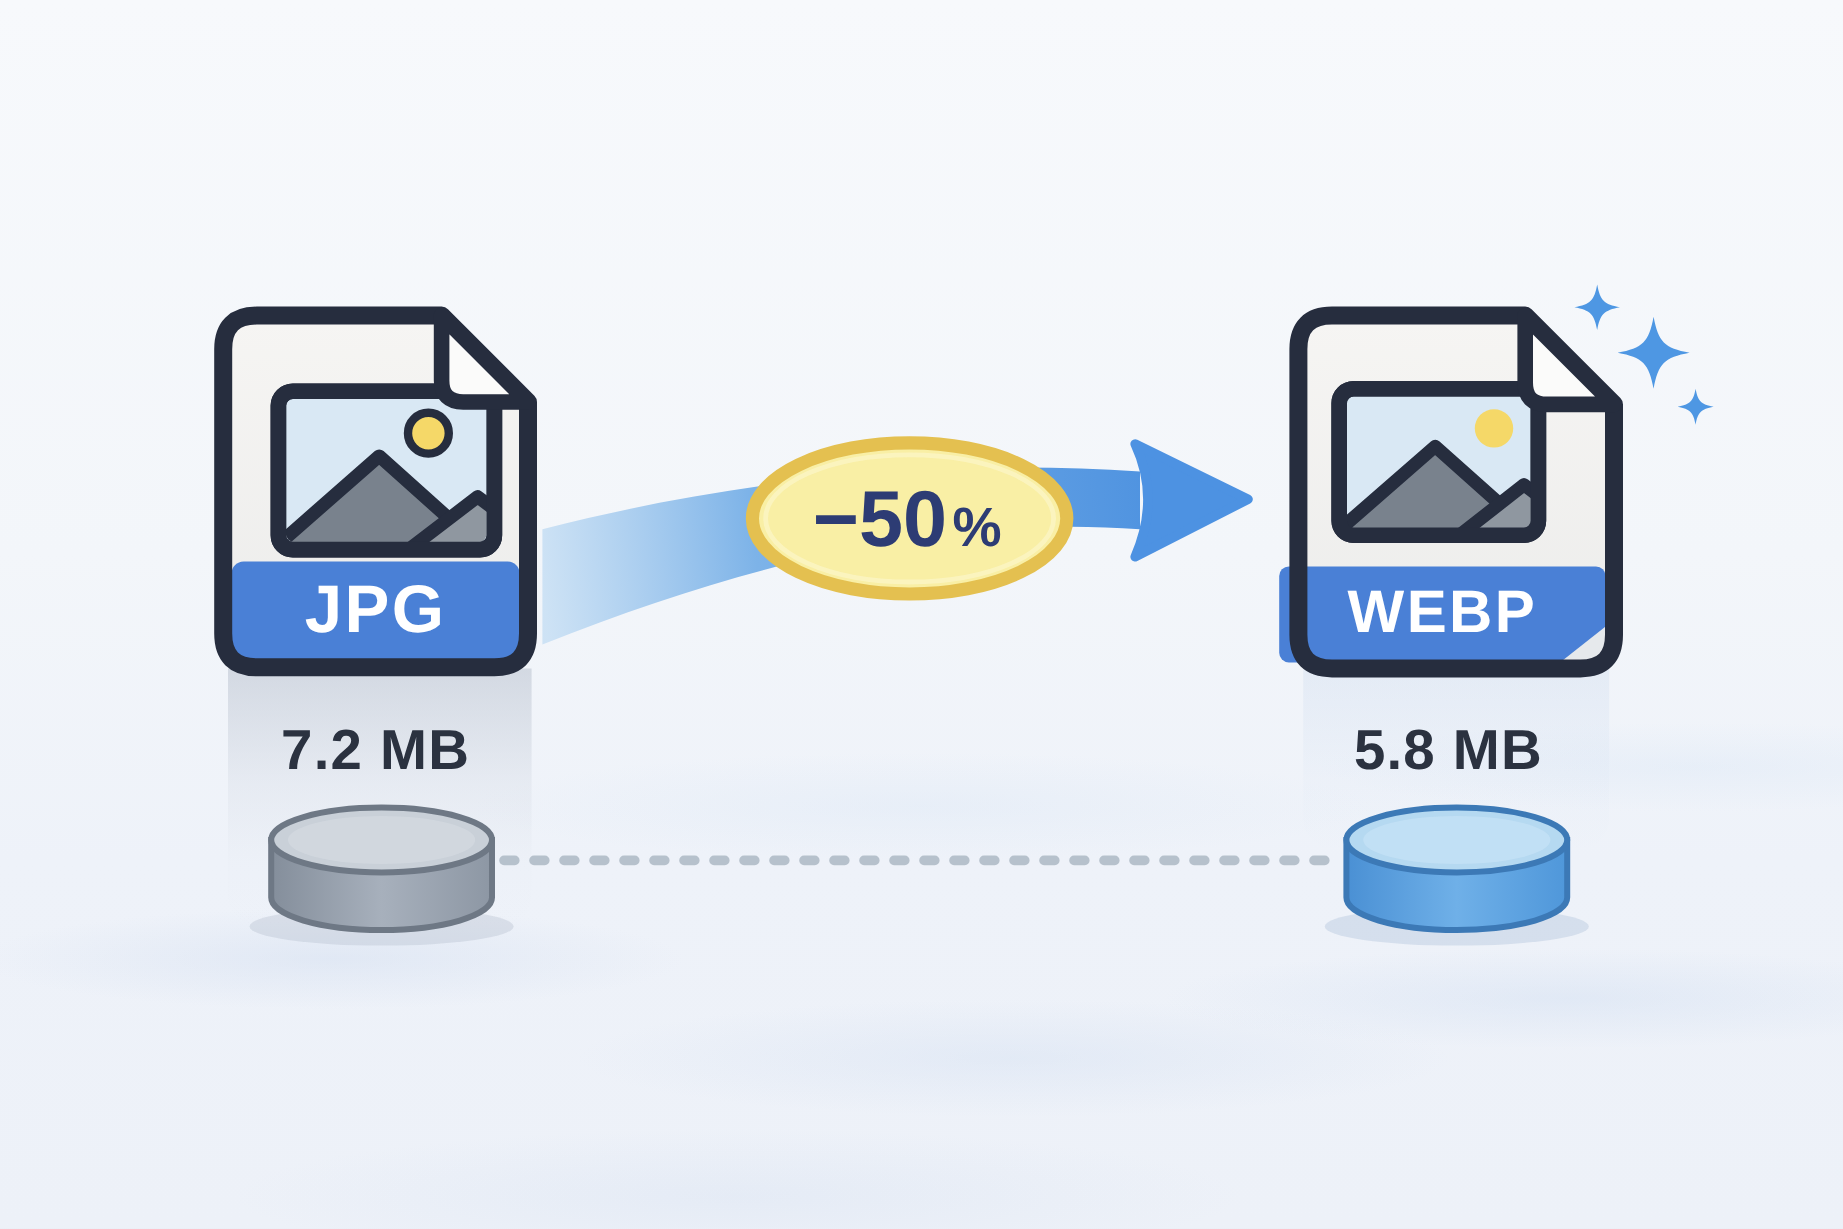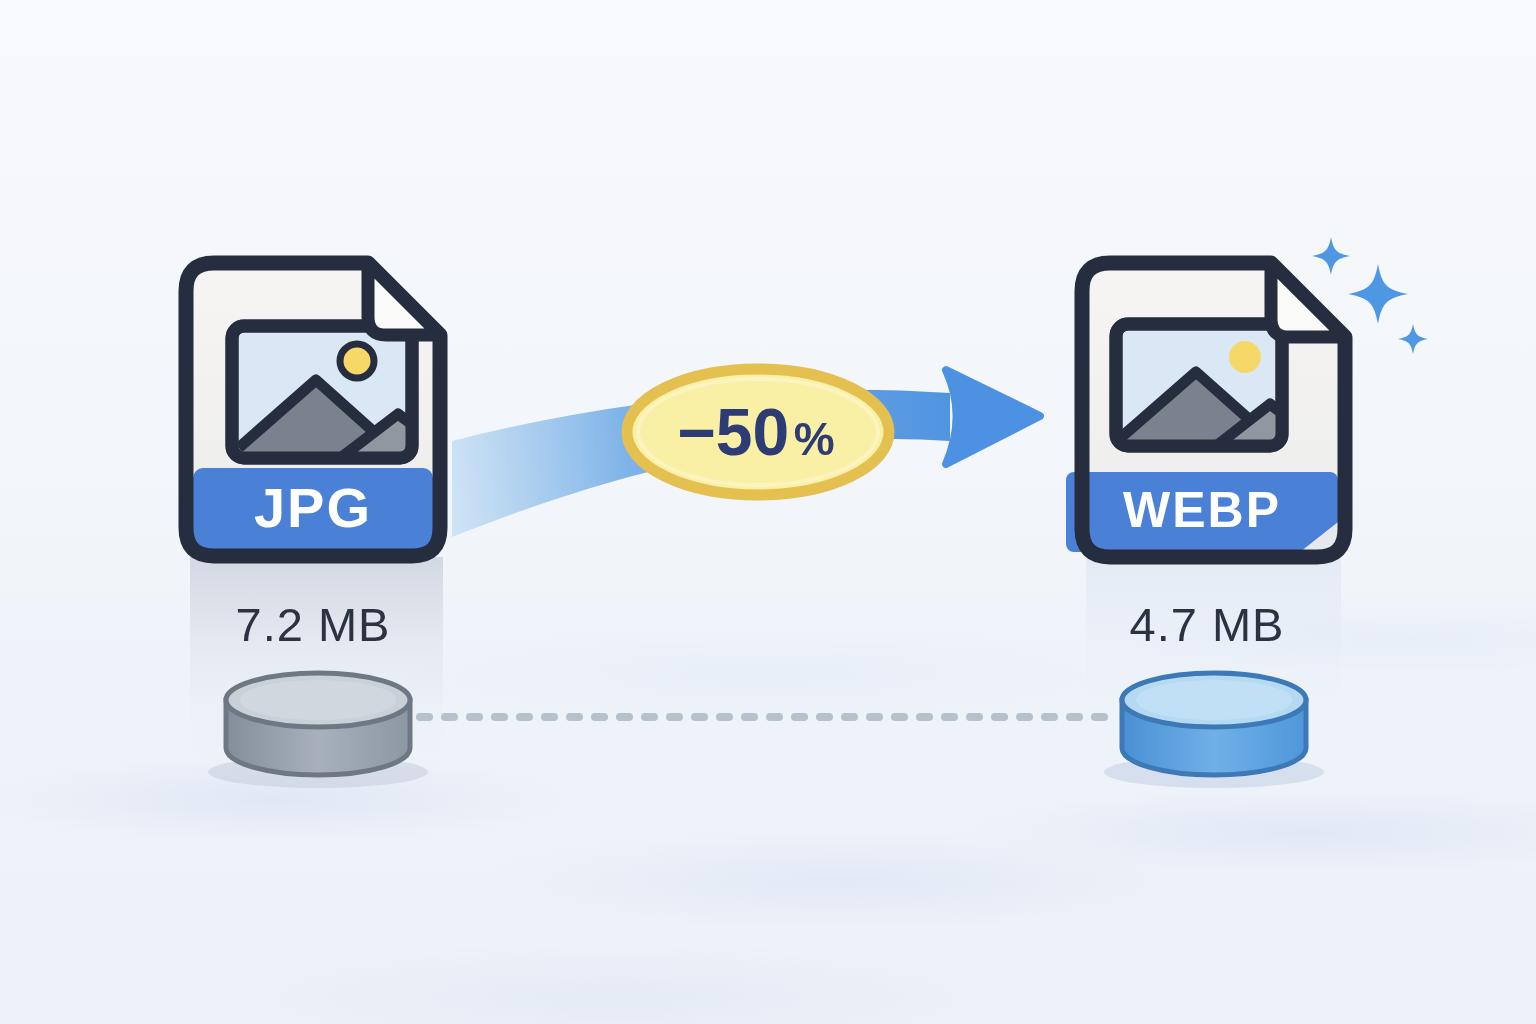--- a/index.html
+++ b/index.html
@@ -28,21 +28,21 @@
     background:linear-gradient(180deg, rgba(186,194,207,.55) 0%, rgba(208,214,224,.28) 45%, rgba(225,230,238,.10) 75%, transparent 100%);
     border-radius:0 0 26px 26px;
   }
   .reflection-webp{
     left:1086px;top:558px;width:255px;height:150px;
     background:linear-gradient(180deg, rgba(198,214,236,.30) 0%, rgba(212,225,242,.12) 60%, transparent 100%);
     border-radius:0 0 26px 26px;
   }
   .size-label{
     position:absolute;width:300px;text-align:center;
-    font-size:47px;font-weight:400;color:#2b3240;letter-spacing:1px;
+    font-size:47px;font-weight:700;color:#2b3240;letter-spacing:1px;
   }
   .size-label.left{left:163px;top:597px;}
   .size-label.right{left:1057px;top:597px;}
   svg{position:absolute;left:0;top:0;}
   .banner-text{fill:#ffffff;font-family:"Liberation Sans",sans-serif;font-weight:700;}
   .badge-text{fill:#2d3c74;font-family:"Liberation Sans",sans-serif;font-weight:700;}
 </style>
 </head>
 <body>
 
@@ -161,15 +161,15 @@
       <ellipse cx="758" cy="432" rx="131" ry="63" fill="#f9efa5" stroke="#e4c050" stroke-width="11"></ellipse>
       <ellipse cx="758" cy="432" rx="120" ry="53" fill="none" stroke="#fbf5c4" stroke-width="4" opacity="0.8"></ellipse>
       <text x="756" y="455" text-anchor="middle" class="badge-text">
         <tspan font-size="66">−50</tspan>
         <tspan font-size="46">%</tspan>
       </text>
     </g>
   </svg>
 
   <div class="size-label left">7.2 MB</div>
-  <div class="size-label right">4.7 MB</div>
+  <div class="size-label right">5.8 MB</div>
 
 </div>
 
 </body></html>

